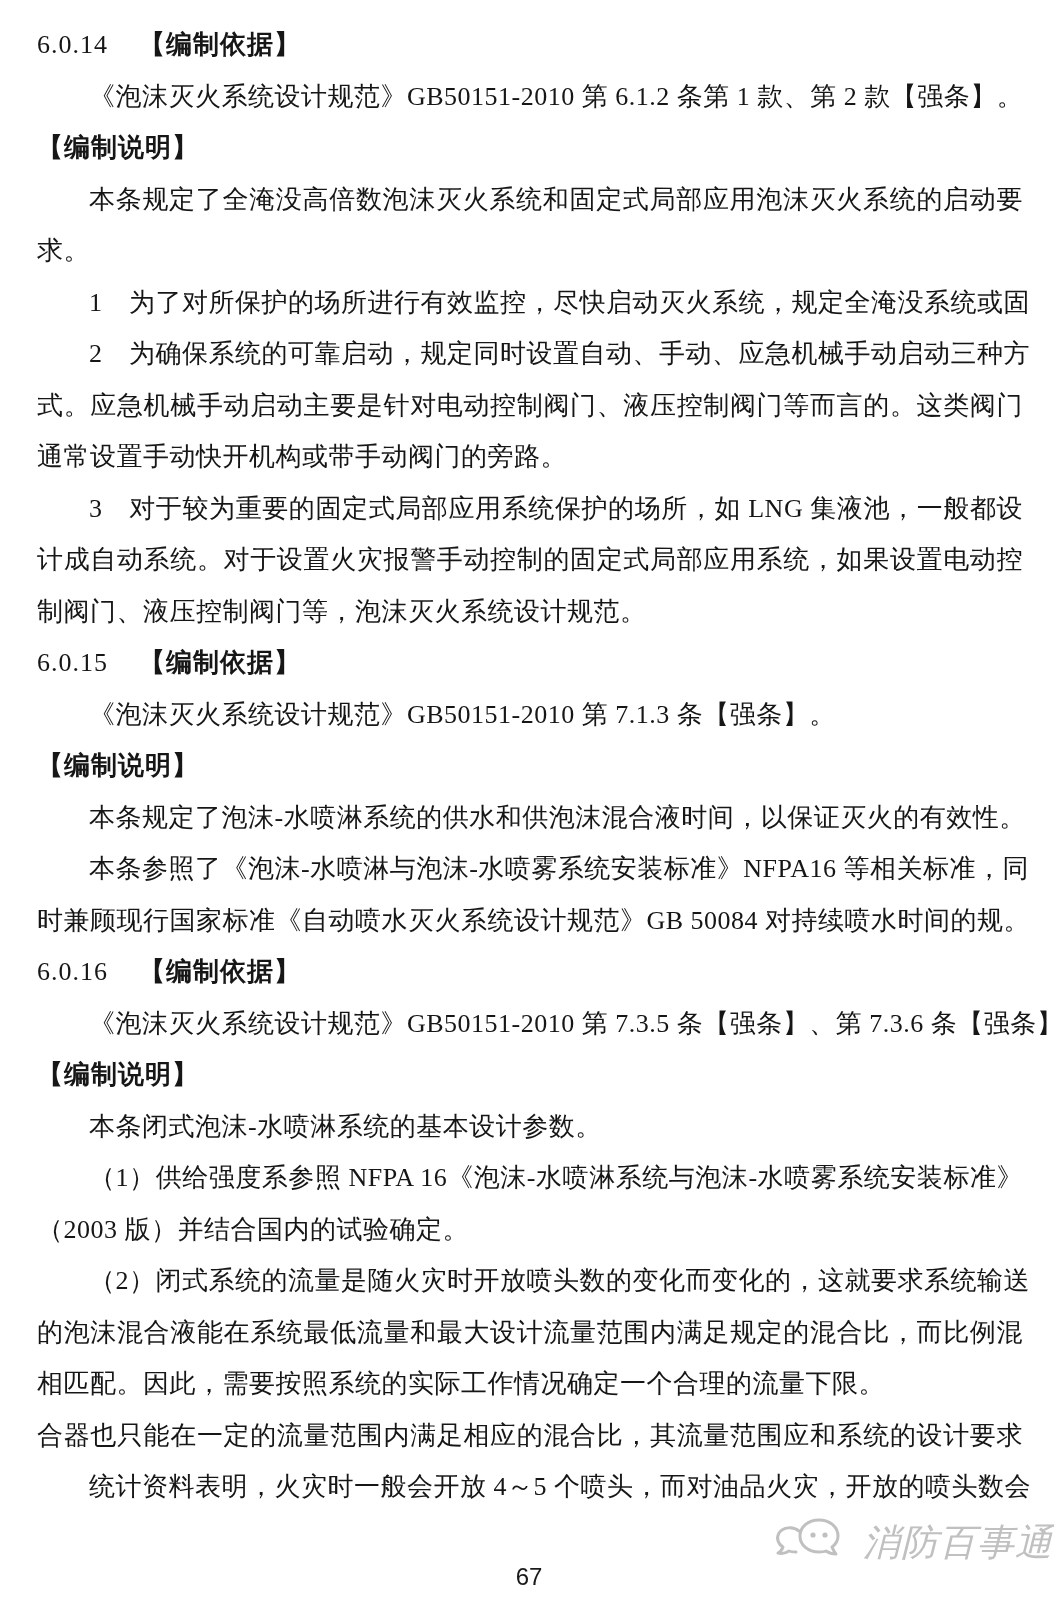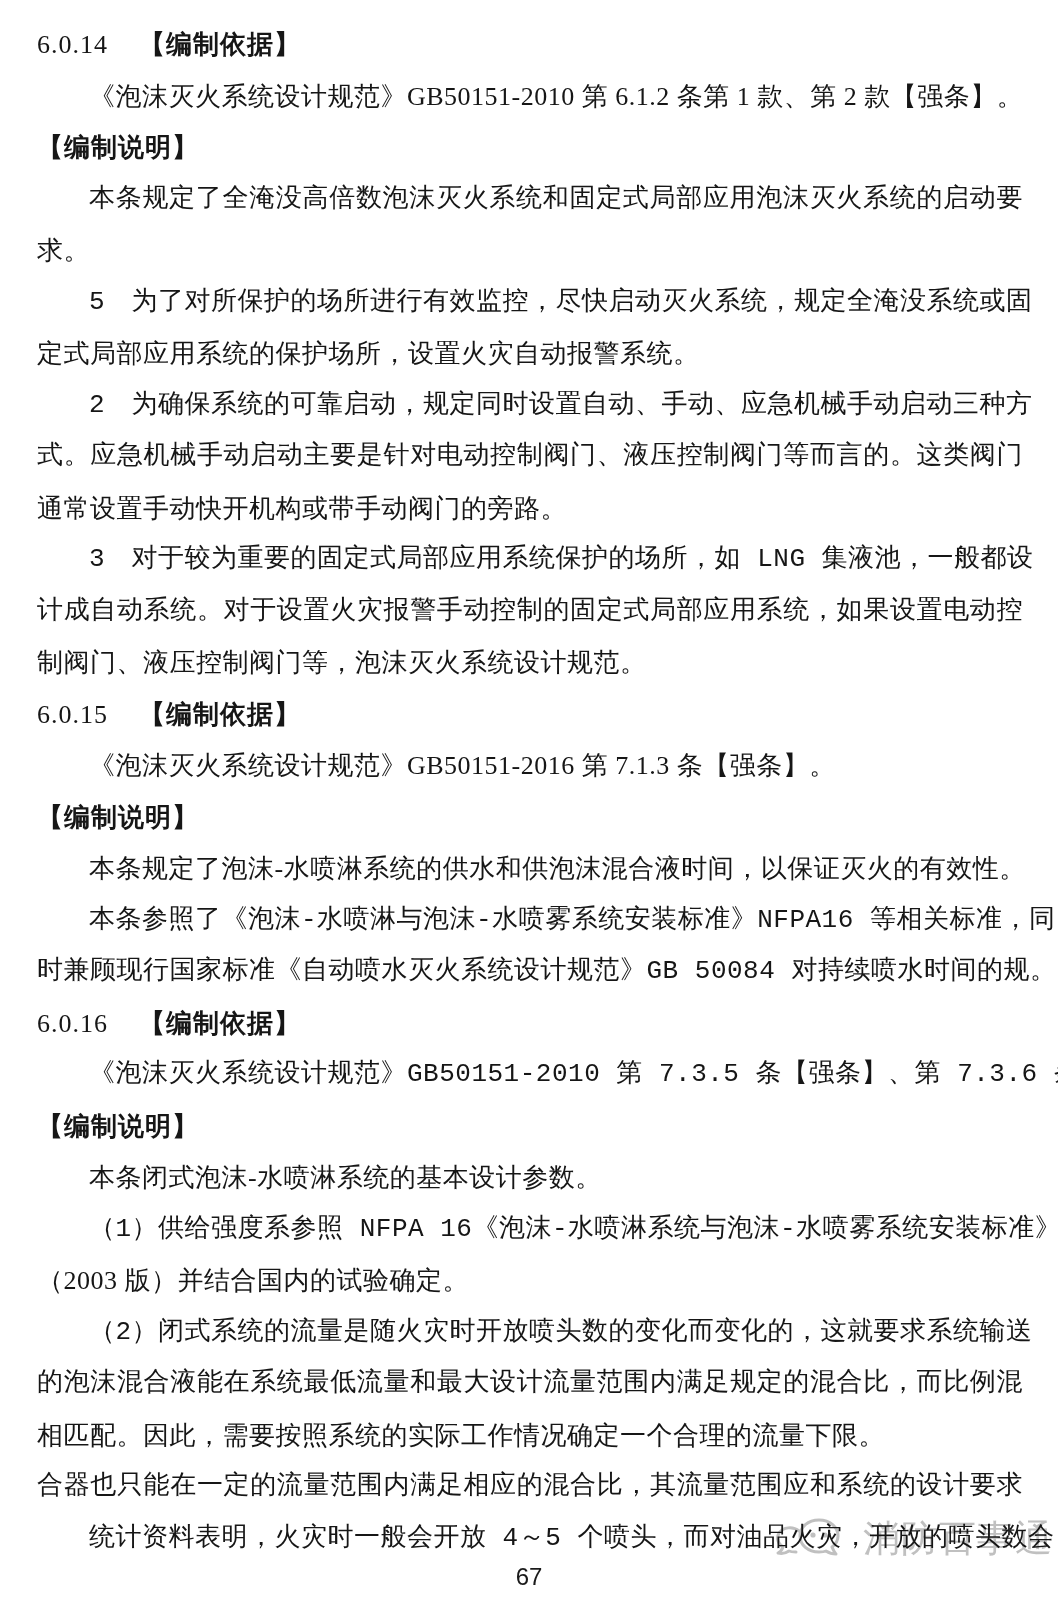--- a/index.html
+++ b/index.html
@@ -33,21 +33,20 @@
     font-size:26px;
     height:51.5px;
     line-height:51.5px;
     white-space:nowrap;
     letter-spacing:0.5px;
   }
   .line.indent{ text-indent:52px; }
   .line.fill{
     text-align:justify;
     text-align-last:justify;
-    font-family:Liberation Mono, monospace;
   }
   .line.label{
     font-weight:700;
     letter-spacing:1px;
   }
   .sec-num{
     display:inline-block;
     margin-right:31px;
     letter-spacing:1px;
   }
@@ -67,53 +66,53 @@
     font-family:"Liberation Sans","DejaVu Sans",sans-serif;
     font-weight:400;
     font-size:24px;
     color:#1a1a1a;
   }
   .watermark{
     position:absolute;
     right:5px;
     top:1514px;
     display:flex;
-    align-items:flex-start;
+    align-items:center;
     gap:14px;
     z-index:1;
     user-select:none;
+    font-style:italic;
   }
   .watermark-text{
     font-family:"Liberation Sans","DejaVu Sans",sans-serif;
     font-size:37px;
     letter-spacing:1px;
     color:var(--wm);
   }
 </style>
 </head>
 <body>
 
 <div class="page">
 
   <div class="content" id="lines">
       <div class="line"><span class="sec-num">6.0.14</span><span class="sec-label">【编制依据】</span></div>
       <div class="line indent">《泡沫灭火系统设计规范》GB50151-2010 第 6.1.2 条第 1 款、第 2 款【强条】。</div>
       <div class="line label">【编制说明】</div>
       <div class="line indent fill">本条规定了全淹没高倍数泡沫灭火系统和固定式局部应用泡沫灭火系统的启动要</div>
       <div class="line">求。</div>
-      <div class="line indent fill">5　为了对所保护的场所进行有效监控，尽快启动灭火系统，规定全淹没系统或固</div>
-      <div class="line">定式局部应用系统的保护场所，设置火灾自动报警系统。</div>
+      <div class="line indent fill">1　为了对所保护的场所进行有效监控，尽快启动灭火系统，规定全淹没系统或固</div>
       <div class="line indent fill">2　为确保系统的可靠启动，规定同时设置自动、手动、应急机械手动启动三种方</div>
       <div class="line fill">式。应急机械手动启动主要是针对电动控制阀门、液压控制阀门等而言的。这类阀门</div>
       <div class="line">通常设置手动快开机构或带手动阀门的旁路。</div>
       <div class="line indent fill">3　对于较为重要的固定式局部应用系统保护的场所，如 LNG 集液池，一般都设</div>
       <div class="line fill">计成自动系统。对于设置火灾报警手动控制的固定式局部应用系统，如果设置电动控</div>
       <div class="line">制阀门、液压控制阀门等，泡沫灭火系统设计规范。</div>
       <div class="line"><span class="sec-num">6.0.15</span><span class="sec-label">【编制依据】</span></div>
-      <div class="line indent">《泡沫灭火系统设计规范》GB50151-2016 第 7.1.3 条【强条】。</div>
+      <div class="line indent">《泡沫灭火系统设计规范》GB50151-2010 第 7.1.3 条【强条】。</div>
       <div class="line label">【编制说明】</div>
       <div class="line indent">本条规定了泡沫-水喷淋系统的供水和供泡沫混合液时间，以保证灭火的有效性。</div>
       <div class="line indent fill">本条参照了《泡沫-水喷淋与泡沫-水喷雾系统安装标准》NFPA16 等相关标准，同</div>
       <div class="line fill">时兼顾现行国家标准《自动喷水灭火系统设计规范》GB 50084 对持续喷水时间的规。</div>
       <div class="line"><span class="sec-num">6.0.16</span><span class="sec-label">【编制依据】</span></div>
       <div class="line indent fill">《泡沫灭火系统设计规范》GB50151-2010 第 7.3.5 条【强条】、第 7.3.6 条【强条】。</div>
       <div class="line label">【编制说明】</div>
       <div class="line indent">本条闭式泡沫-水喷淋系统的基本设计参数。</div>
       <div class="line indent fill">（1）供给强度系参照 NFPA 16《泡沫-水喷淋系统与泡沫-水喷雾系统安装标准》</div>
       <div class="line">（2003 版）并结合国内的试验确定。</div>

